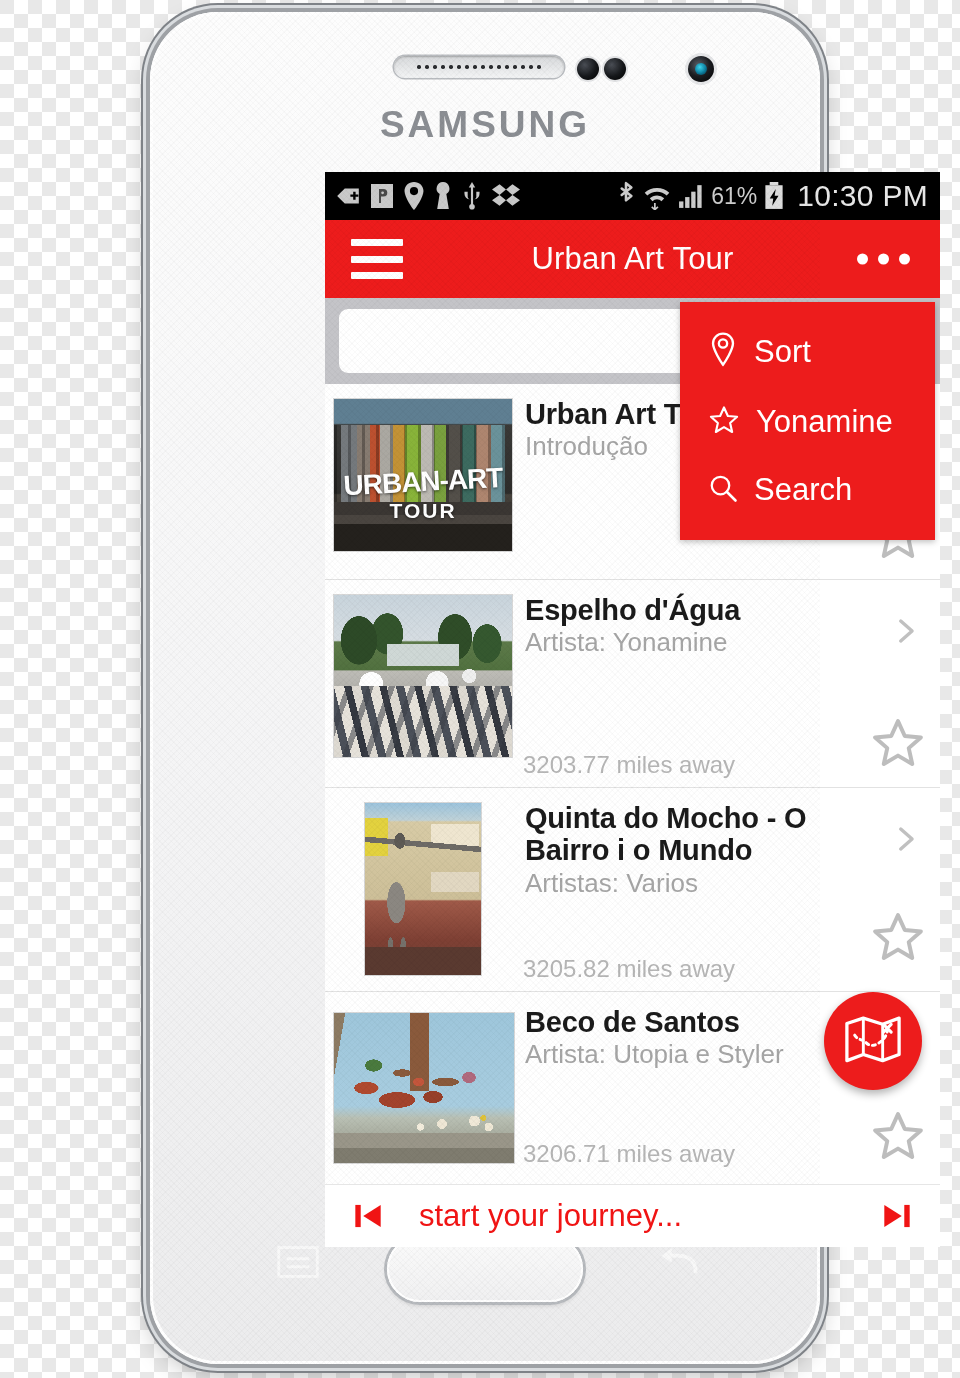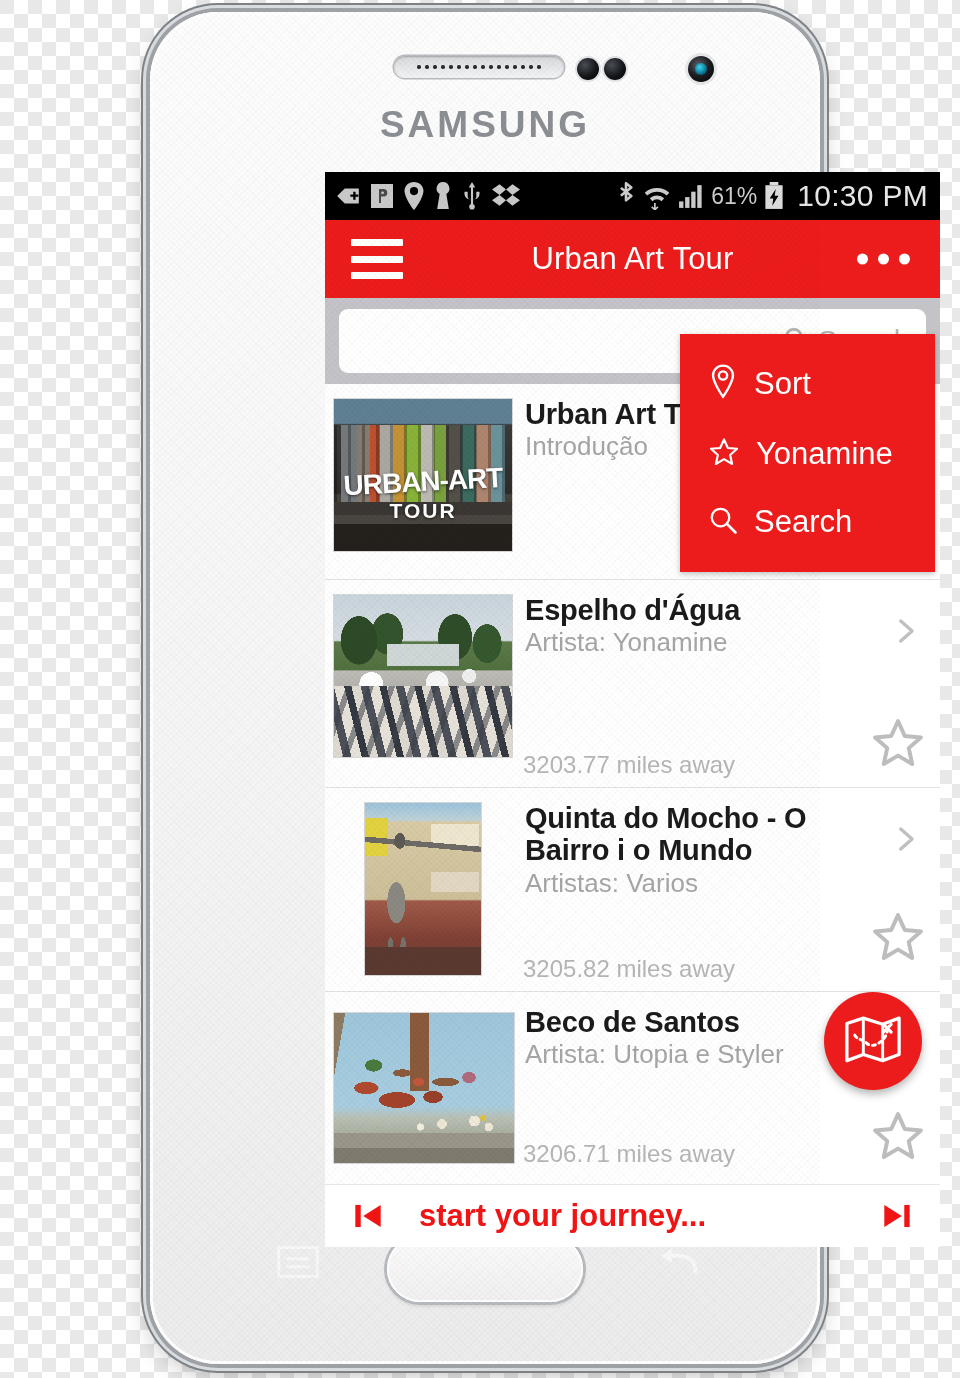--- a/index.html
+++ b/index.html
@@ -111,39 +111,39 @@
   .rowtext{margin-left:200px;padding-right:70px;}
   .rtitle{font-size:29px;font-weight:bold;color:#1b1b1b;line-height:1.12;letter-spacing:-.2px;}
   .rsub{font-size:26px;color:#a6a6a6;margin-top:2px;line-height:1.15;}
   .rdist{font-size:24px;color:#b6b6b6;position:absolute;left:198px;bottom:8px;}
   .chev{position:absolute;right:18px;top:34px;}
   .star{position:absolute;right:14px;bottom:12px;}
 
   
   #menu{
     position:absolute;left:355px;top:130px;width:255px;background:#ED1C1C;
-    padding:14px 0 16px 0;z-index:40;box-shadow:0 2px 6px rgba(0,0,0,.25);margin-top:32px;
+    padding:14px 0 16px 0;z-index:40;box-shadow:0 2px 6px rgba(0,0,0,.25);
   }
   .menu-item{display:flex;align-items:center;gap:16px;padding:16px 0 16px 28px;cursor:pointer;}
   .menu-label{color:#fff;font-size:31px;}
 
   
   #fab{
     position:absolute;right:18px;top:820px;width:98px;height:98px;border-radius:50%;
     background:#ED1C1C;display:flex;align-items:center;justify-content:center;z-index:35;
     box-shadow:0 4px 8px rgba(0,0,0,.3);cursor:pointer;
   }
 
   
   #journeybar{
     position:absolute;left:0;right:0;bottom:0;height:62px;background:#fff;
     border-top:1px solid #e6e6e6;display:flex;align-items:center;z-index:45;
   }
   #journeybar .navbtn{width:86px;display:flex;align-items:center;justify-content:center;cursor:pointer;}
-  #journeytext{flex:1;color:#F01414;font-size:31px;padding-left:8px;font-weight:bold;}
+  #journeytext{flex:1;color:#F01414;font-size:31px;padding-left:8px;}
 
   
   #homebtn{
     position:absolute;left:237px;bottom:62px;width:196px;height:66px;border-radius:34px;
     background:linear-gradient(180deg,#fbfbfb,#f0f0f1);
     box-shadow:0 0 0 2px #ffffff inset, 0 0 0 3px #b7babe, 0 3px 5px rgba(0,0,0,.18);
   }
   .softkey{position:absolute;bottom:82px;opacity:.62;}
   #softmenu{left:126px;}
   #softback{right:120px;}

